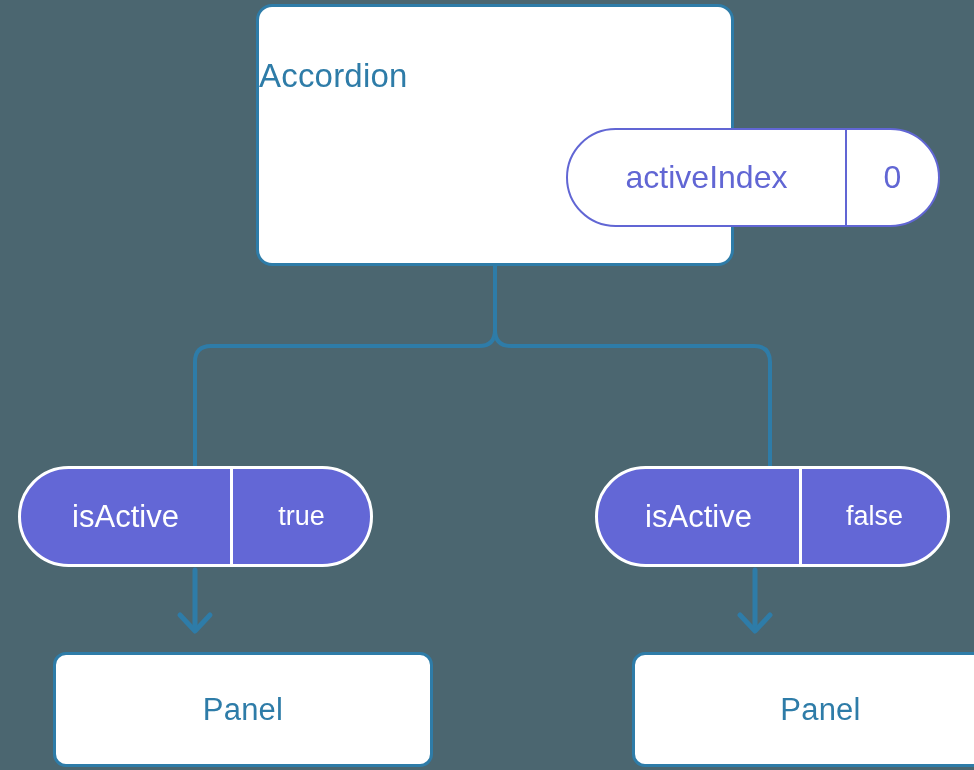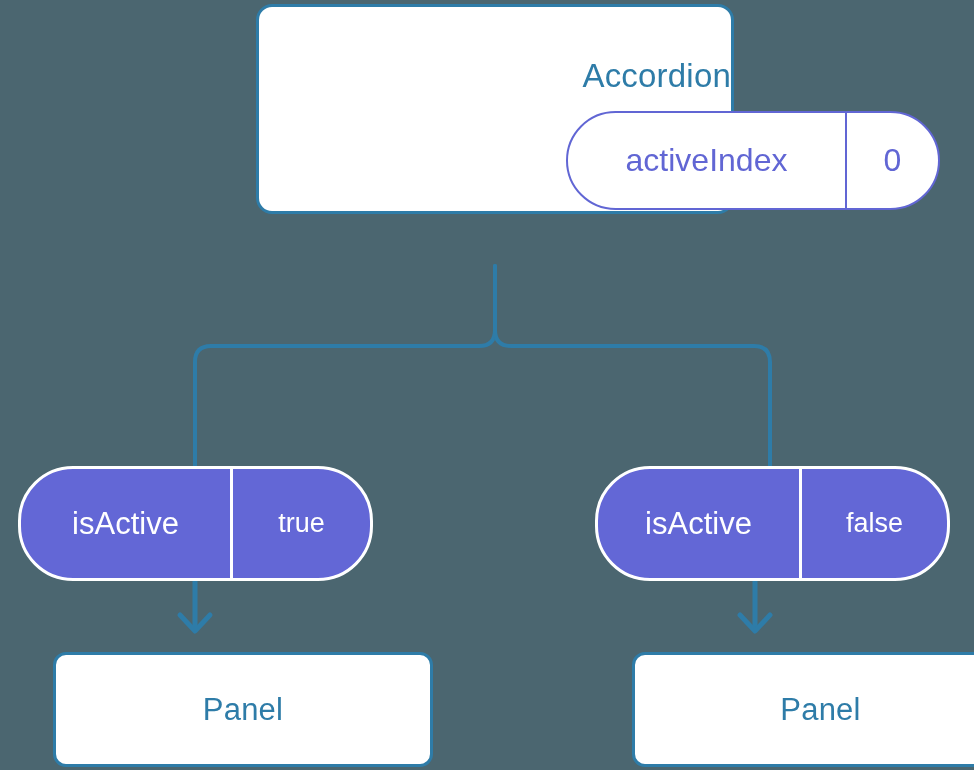--- a/index.html
+++ b/index.html
@@ -44,25 +44,25 @@
     font-weight: 400;
     text-align: center;
     letter-spacing: 0.2px;
     white-space: nowrap;
   }
 
   #accordion-card {
     left: 256px;
     top: 4px;
     width: 478px;
-    height: 210px;
+    height: 262px;
     border-radius: 16px;
     display: flex;
     flex-direction: column;
-    align-items: flex-end;
+    align-items: flex-start;
   }
   #accordion-card .card-title {
     margin-top: 50px;
   }
 
   .panel-card {
     height: 115px;
     border-radius: 13px;
     display: flex;
     align-items: center;
@@ -86,21 +86,21 @@
     display: flex;
     align-items: center;
     justify-content: center;
     white-space: nowrap;
     box-sizing: border-box;
   }
 
   
   #state-active-index {
     left: 307px;
-    top: 104px;
+    top: 121px;
     width: 374px;
     height: 99px;
     border: 2px solid #6166d4;
     border-radius: 50px;
     background: #ffffff;
   }
   #state-active-index .pill-key {
     flex: 0 0 279px;
     color: #6166d4;
     font-size: 32px;
@@ -110,21 +110,21 @@
     flex: 1 1 auto;
     color: #6166d4;
     font-size: 32px;
   }
 
   
   .pill-solid {
     background: #6367d6;
     border: 3px solid #ffffff;
     border-radius: 55px;
-    height: 115px;
+    height: 101px;
   }
   .pill-solid .pill-key {
     color: #ffffff;
     font-size: 31px;
     border-right: 3px solid #ffffff;
   }
   .pill-solid .pill-val {
     color: #ffffff;
     font-size: 27px;
     flex: 1 1 auto;

